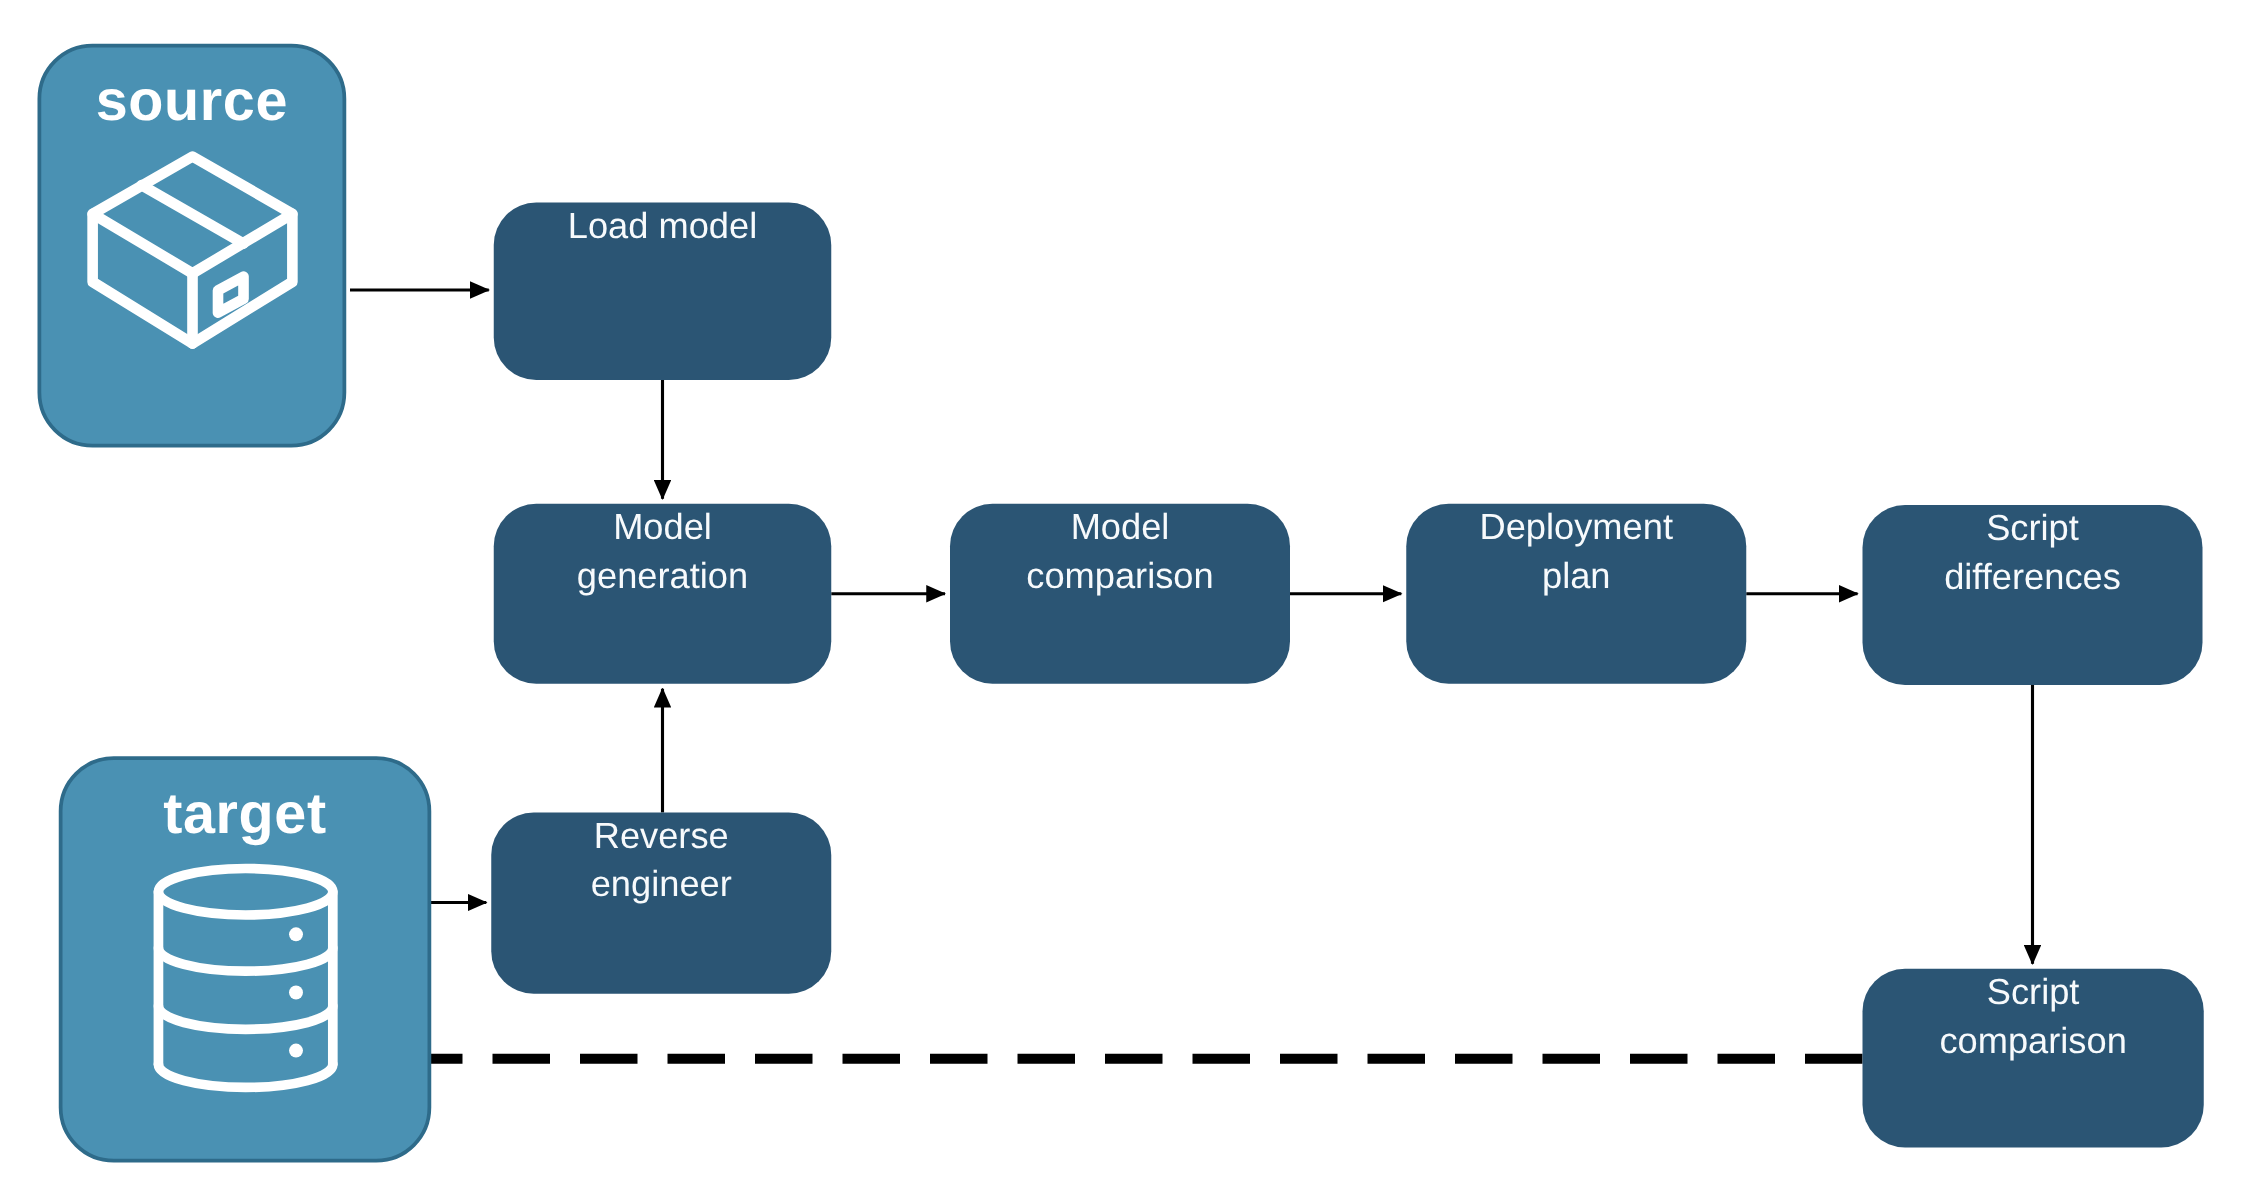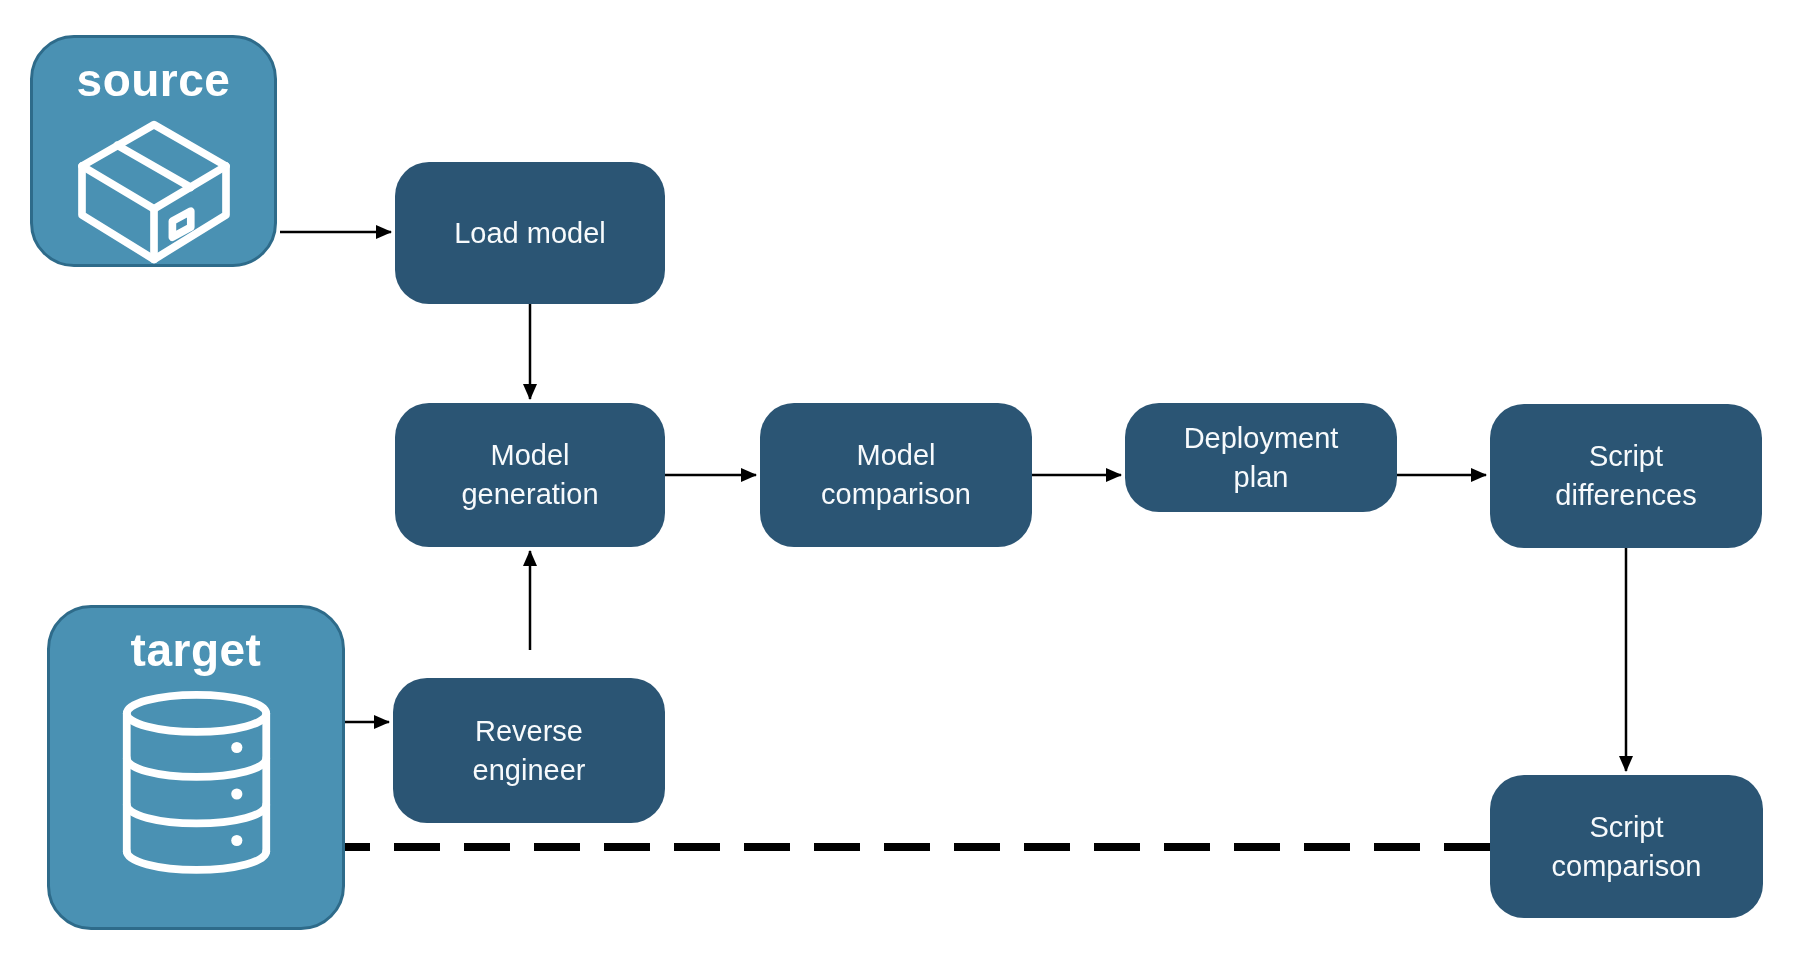--- a/index.html
+++ b/index.html
@@ -3,21 +3,21 @@
 <meta charset="utf-8">
 <style>
   html,body{margin:0;padding:0;background:#ffffff;}
   .canvas{
     position:relative;width:1800px;height:959px;background:#ffffff;overflow:hidden;
     font-family:"Liberation Sans", sans-serif;
   }
   .connectors{position:absolute;left:0;top:0;width:1800px;height:959px;}
   .node{
     position:absolute;background:#2b5574;border-radius:34px;color:#f7fafc;
-    display:flex;flex-direction:column;align-items:center;justify-content:center;
+    display:flex;flex-direction:column;align-items:center;justify-content:flex-start;
     font-size:29px;line-height:39px;text-align:center;font-weight:400;
   }
   .endpoint{
     position:absolute;background:#4a91b3;border:3px solid #2e6b8a;border-radius:44px;
     display:flex;flex-direction:column;align-items:center;box-sizing:border-box;
   }
   .ep-label{
     color:#ffffff;font-weight:800;font-size:46px;line-height:52px;margin-top:16px;
     letter-spacing:0.5px;
   }
@@ -43,21 +43,21 @@
       <line x1="665" y1="475" x2="756" y2="475" marker-end="url(#ah)"></line>
       <line x1="1032" y1="475" x2="1121" y2="475" marker-end="url(#ah)"></line>
       <line x1="1397" y1="475" x2="1486" y2="475" marker-end="url(#ah)"></line>
       <line x1="1626" y1="548" x2="1626" y2="771" marker-end="url(#ah)"></line>
       <line x1="296" y1="722" x2="389" y2="722" marker-end="url(#ah)"></line>
       <line x1="530" y1="650" x2="530" y2="551" marker-end="url(#ah)"></line>
       <line x1="1490" y1="847" x2="300" y2="847" stroke-width="8" stroke-dasharray="46 24" marker-end="url(#ahBig)"></line>
     </g>
   </svg>
 
-  <div class="endpoint" style="left:30px;top:35px;width:247px;height:232px;">
+  <div class="endpoint" style="left:30px;top:35px;width:247px;height:323px;">
     <div class="ep-label">source</div>
     <svg class="ep-icon" width="170" height="160" viewBox="0 0 100 94" xmlns="http://www.w3.org/2000/svg">
       <g fill="none" stroke="#ffffff" stroke-width="5" stroke-linejoin="round" stroke-linecap="round">
         <path d="M50 3 L97 30 L97 62 L50 91 L3 62 L3 30 Z"></path>
         <path d="M3 30 L50 58 L97 30"></path>
         <path d="M50 58 L50 91"></path>
         <path d="M26 16.5 L74 44"></path>
         <path d="M62 66 L74 59.5 L74 70 L62 76.5 Z"></path>
       </g>
     </svg>
@@ -89,31 +89,31 @@
   <div class="node" style="left:395px;top:403px;width:270px;height:144px;">
     <span>Model</span>
     <span>generation</span>
   </div>
 
   <div class="node" style="left:760px;top:403px;width:272px;height:144px;">
     <span>Model</span>
     <span>comparison</span>
   </div>
 
-  <div class="node" style="left:1125px;top:403px;width:272px;height:109px;">
+  <div class="node" style="left:1125px;top:403px;width:272px;height:144px;">
     <span>Deployment</span>
     <span>plan</span>
   </div>
 
   <div class="node" style="left:1490px;top:404px;width:272px;height:144px;">
     <span>Script</span>
     <span>differences</span>
   </div>
 
-  <div class="node" style="left:393px;top:650px;width:272px;height:145px;margin-top:28px;">
+  <div class="node" style="left:393px;top:650px;width:272px;height:145px;">
     <span>Reverse</span>
     <span>engineer</span>
   </div>
 
   <div class="node" style="left:1490px;top:775px;width:273px;height:143px;">
     <span>Script</span>
     <span>comparison</span>
   </div>
 
 </div>

